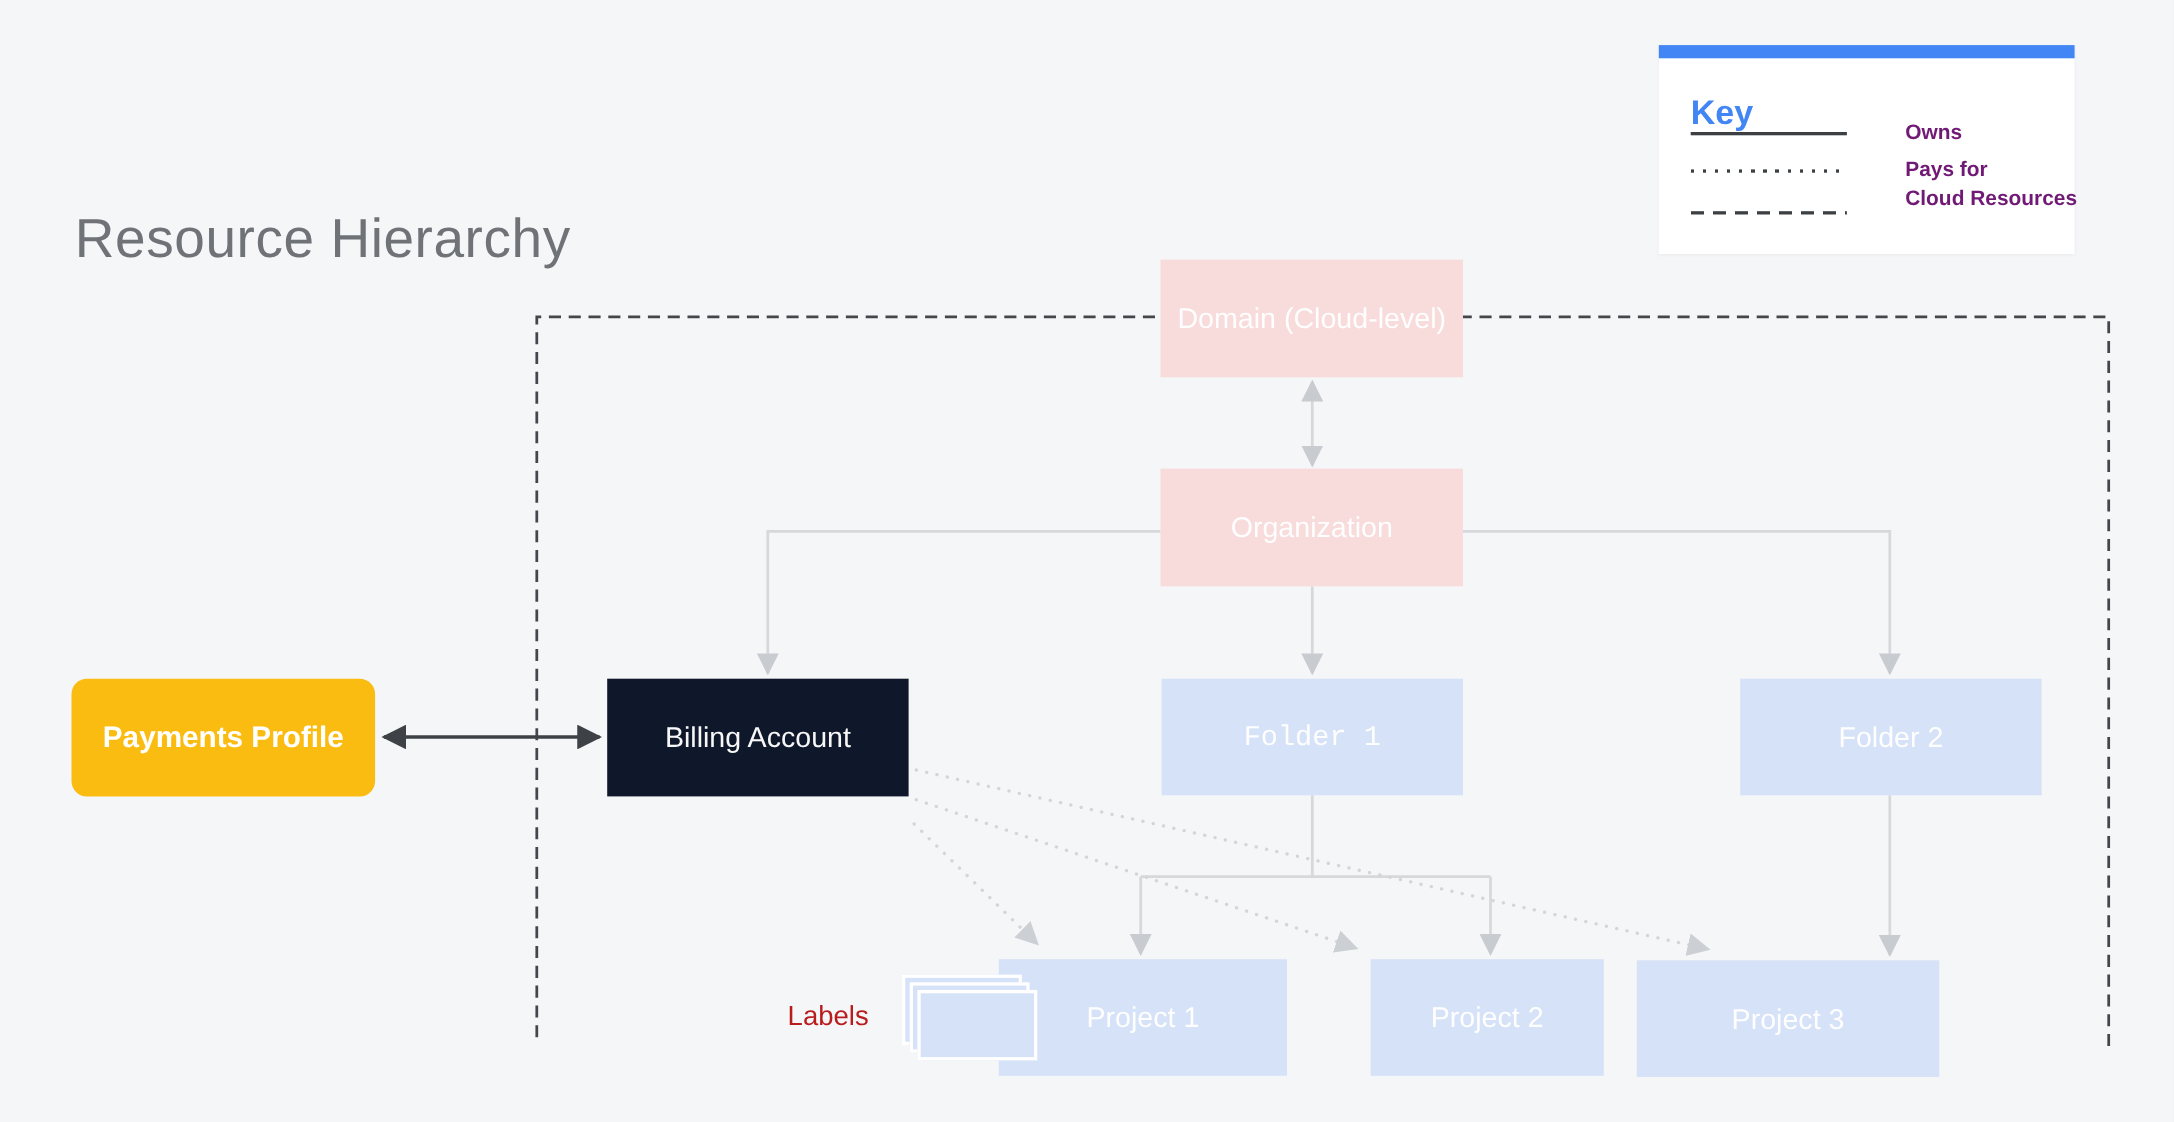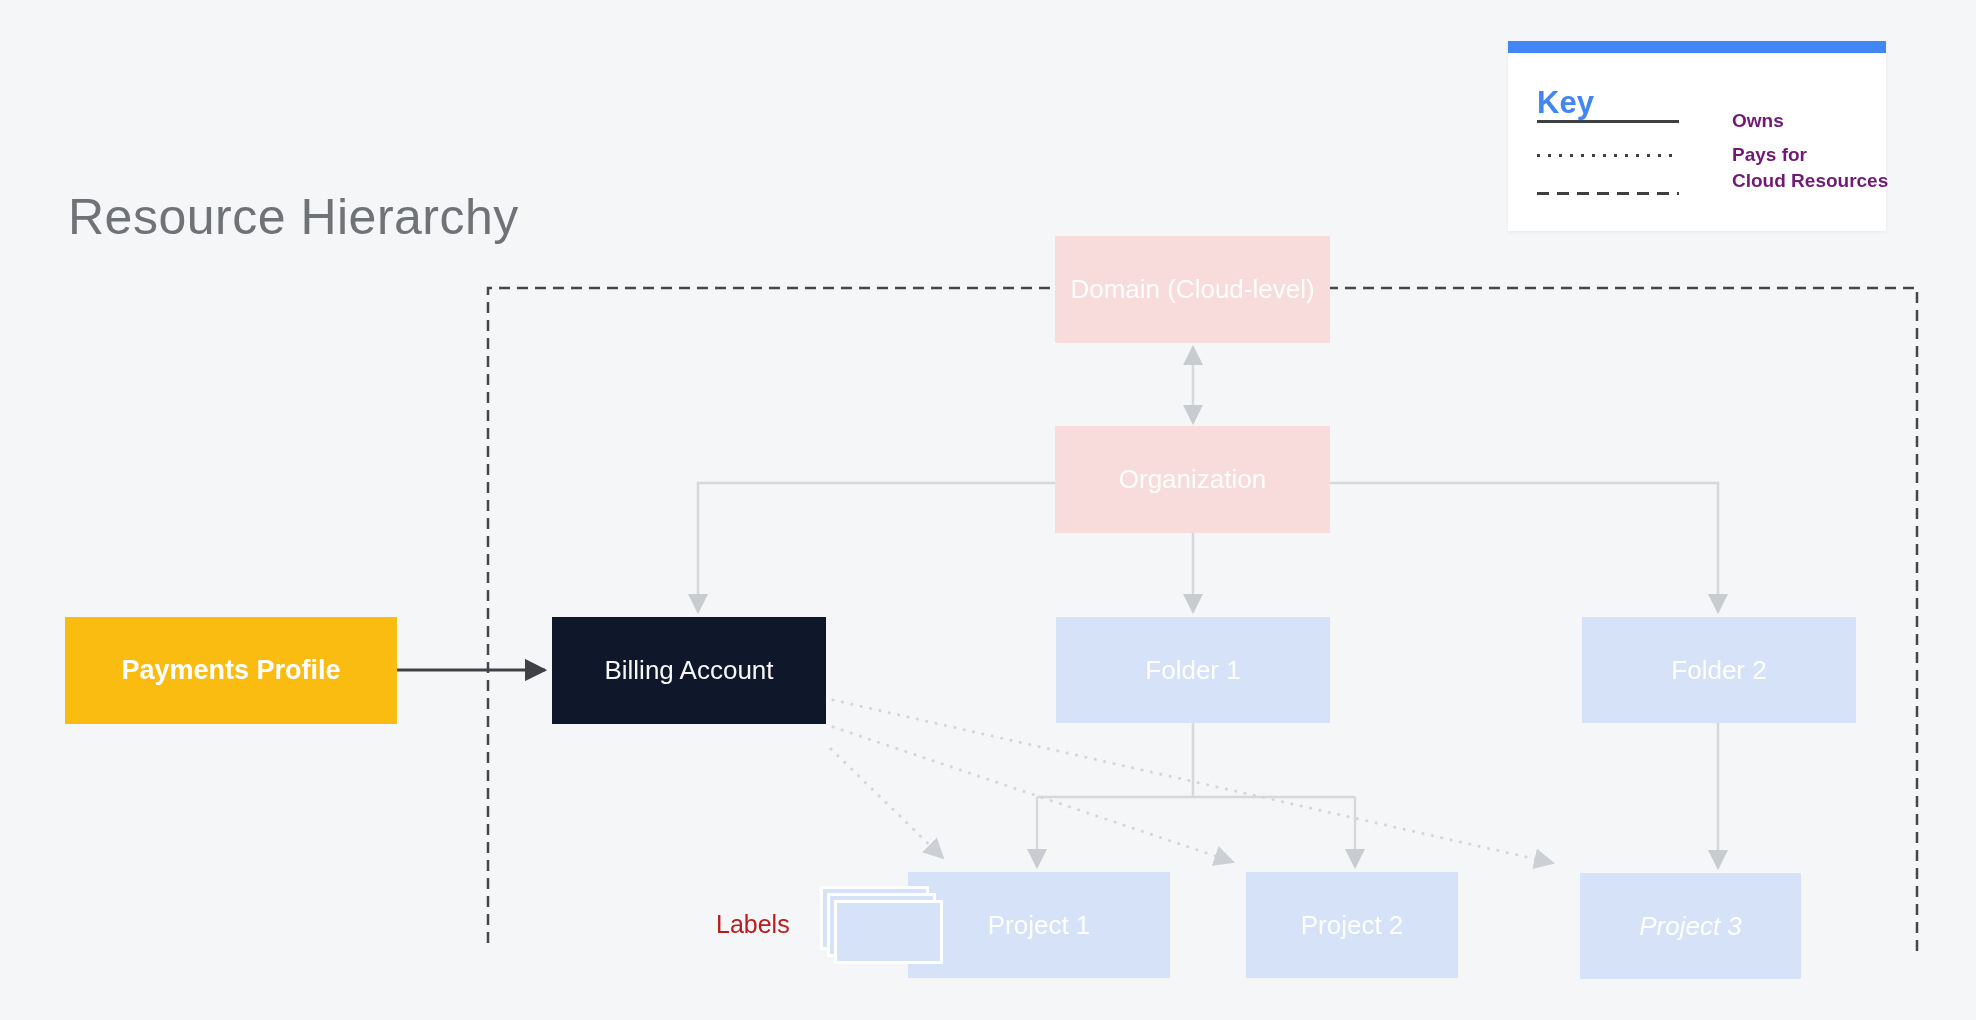--- a/index.html
+++ b/index.html
@@ -12,27 +12,27 @@
   
   .node{position:absolute;display:flex;align-items:center;justify-content:center;
         color:rgba(255,255,255,0.97);font-size:26px;z-index:2;}
   .node.pink{background:#f8dbdb;}
   .node.green{background:#0f172a;}
   .node.blue{background:#d6e2f7;}
   .node.yellow{background:#fbbc12;font-weight:bold;font-size:27px;color:#ffffff;}
 
   #node-domain{left:1055px;top:236px;width:275px;height:107px;}
   #node-organization{left:1055px;top:426px;width:275px;height:107px;}
-  #node-payments{left:65px;top:617px;width:332px;height:107px;}
+  #node-payments{left:65px;top:617px;width:276px;height:107px;border-radius:14px;}
   #node-billing{left:552px;top:617px;width:274px;height:107px;}
-  #node-folder1{left:1056px;top:617px;width:274px;height:106px;}
+  #node-folder1{left:1056px;top:617px;width:274px;height:106px;font-family:Liberation Mono, monospace;}
   #node-folder2{left:1582px;top:617px;width:274px;height:106px;}
   #node-project1{left:908px;top:872px;width:262px;height:106px;}
   #node-project2{left:1246px;top:872px;width:212px;height:106px;}
-  #node-project3{left:1580px;top:873px;width:221px;height:106px;font-style:italic;}
+  #node-project3{left:1488px;top:873px;width:275px;height:106px;}
 
   
   svg.edges{position:absolute;left:0;top:0;width:1976px;height:1020px;z-index:1;}
 
   
   .labels-icon{position:absolute;left:820px;top:886px;width:132px;height:82px;z-index:3;}
   .labels-icon .card{position:absolute;width:103px;height:58px;background:#d6e2f7;border:3px solid #ffffff;}
   .labels-icon .c1{left:0;top:0;}
   .labels-icon .c2{left:7px;top:7px;}
   .labels-icon .c3{left:14px;top:14px;}

